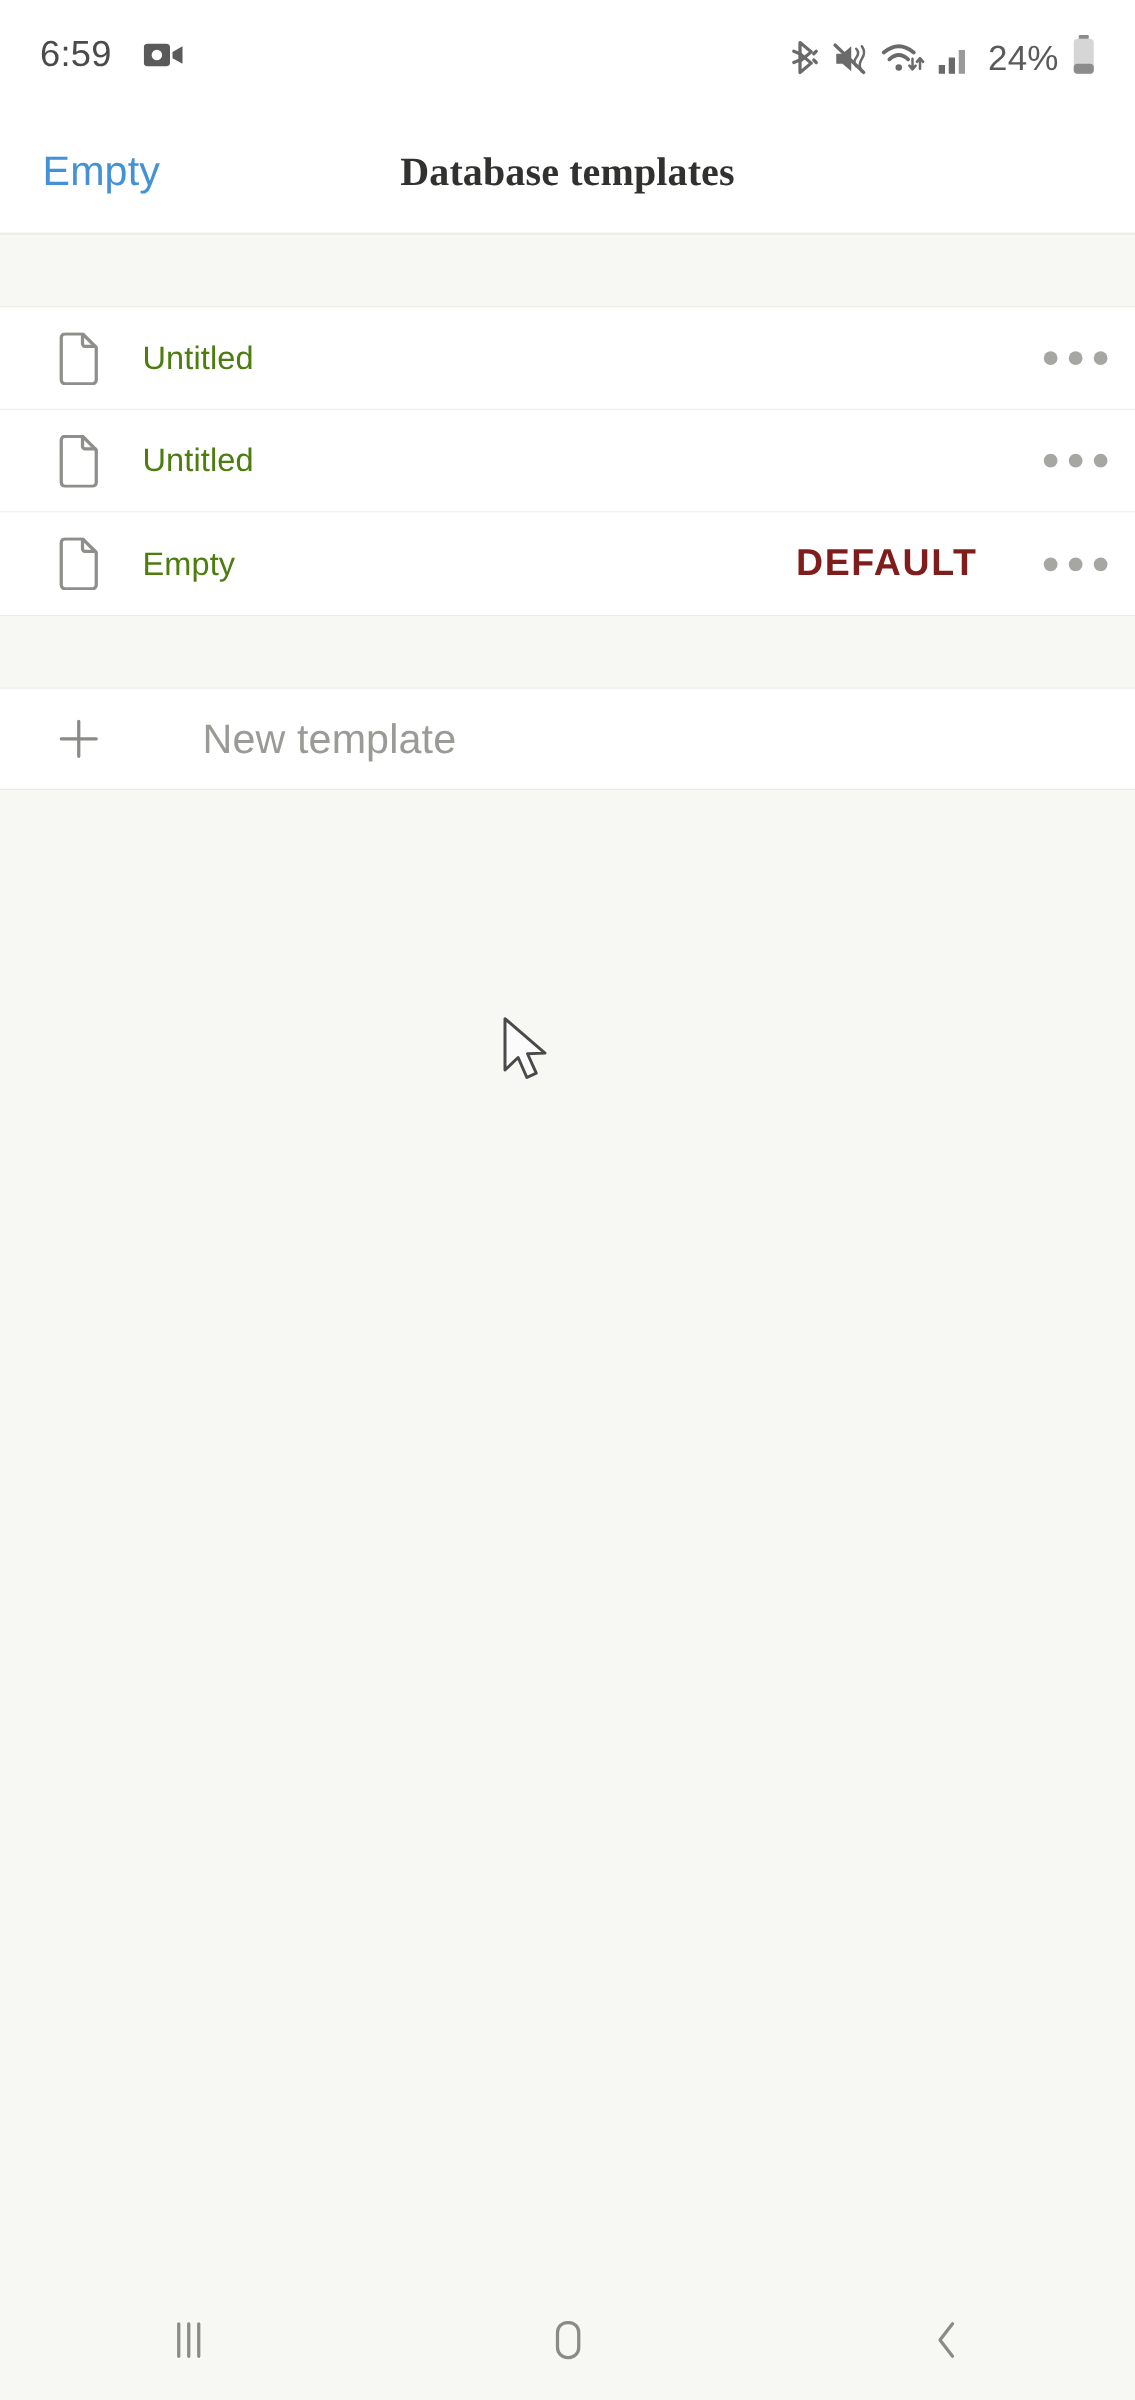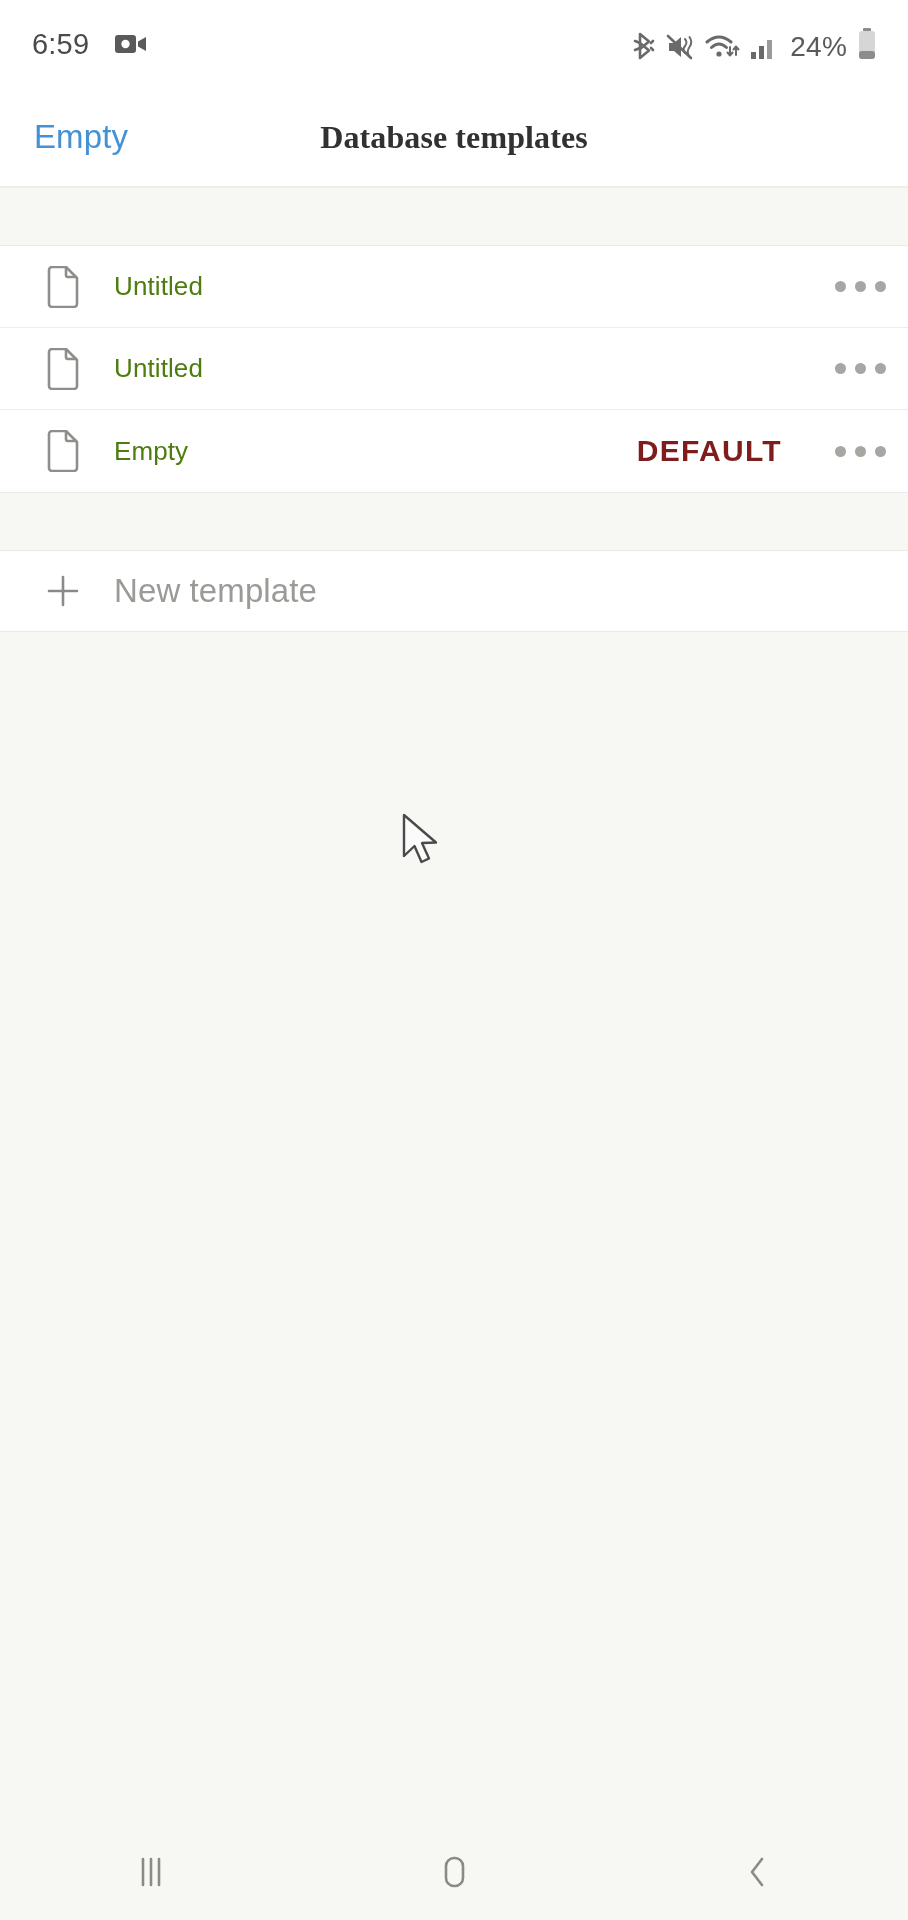--- a/index.html
+++ b/index.html
@@ -155,20 +155,21 @@
   
   .new-row {
     height: 82px;
     display: flex;
     align-items: center;
     padding-left: 44px;
     background: #ffffff;
     border-top: 1px solid #eaebe6;
     border-bottom: 1px solid #eaebe6;
     cursor: pointer;
+    gap: 48px;
   }
   .plus-icon {
     width: 38px;
     flex: 0 0 38px;
     display: flex;
     align-items: center;
     justify-content: center;
   }
   .new-label {
     margin-left: 32px;

